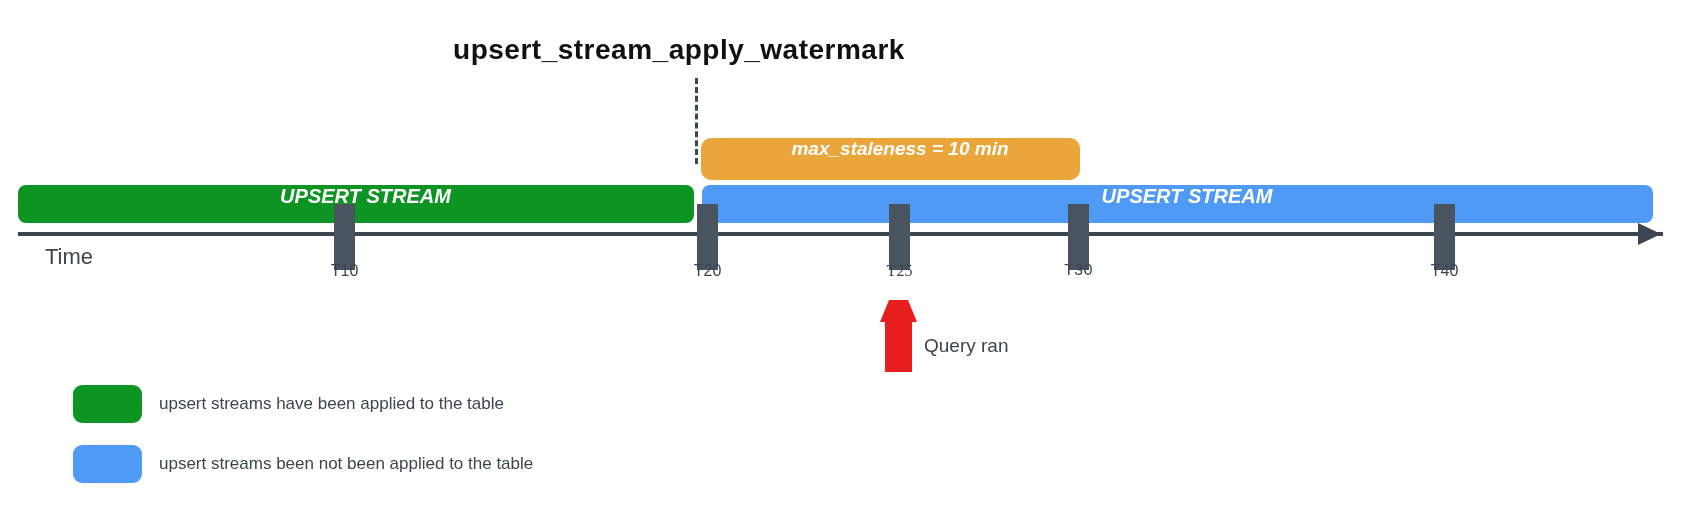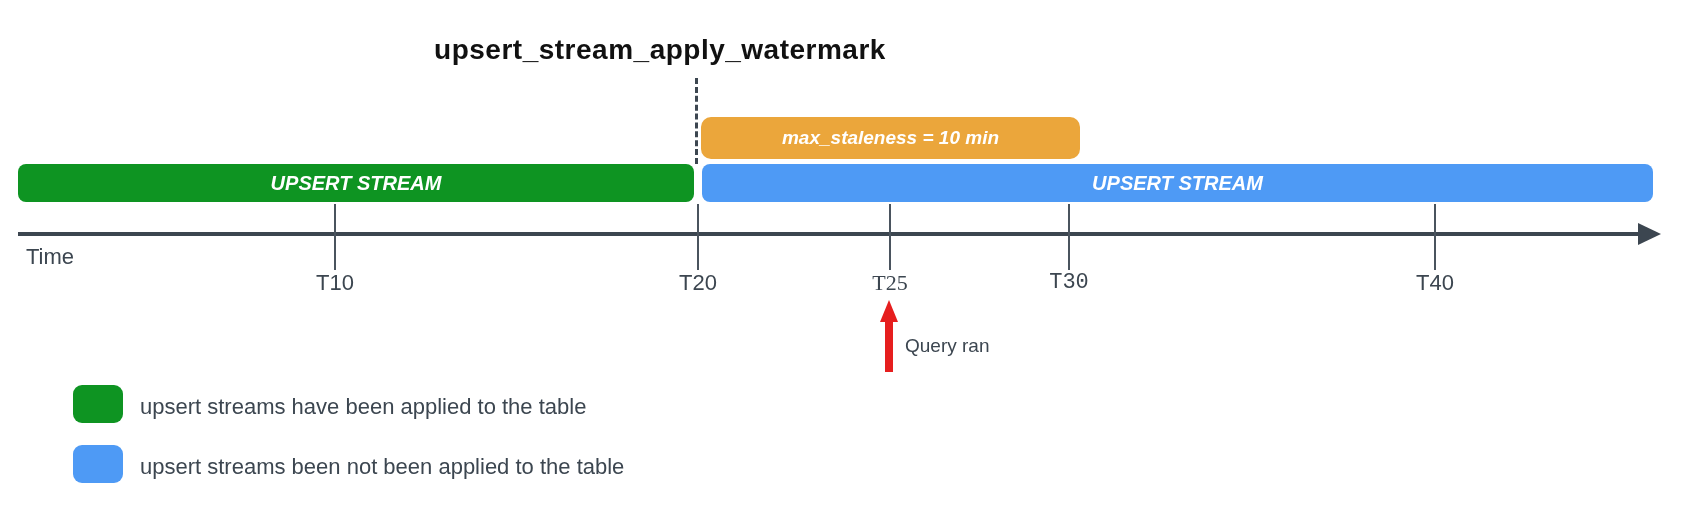--- a/index.html
+++ b/index.html
@@ -3,35 +3,36 @@
 <meta charset="utf-8">
 <style>
   html,body{margin:0;padding:0;background:#fff;}
   #canvas{
     position:relative;
     width:1696px;height:530px;
     background:#fff;
     font-family:"Liberation Sans", sans-serif;
     overflow:hidden;
   }
-  .abs{position:absolute;}
+  .abs{position:absolute;padding-left:19px;}
   #title{
     left:0;top:34px;width:1320px;
     text-align:center;
     font-size:28px;font-weight:bold;color:#111;
     letter-spacing:0.5px;
   }
   #watermark-line{
     left:695px;top:78px;height:86px;width:0;
     border-left:3px dashed var(--axis);
   }
   .bar{
-    display:flex;align-items:center;justify-content:center;
+    display:flex;align-items:flex-start;justify-content:center;
     color:#fff;font-weight:bold;font-style:italic;
     box-sizing:border-box;
+    margin-top:21px;
   }
   #staleness-bar{
     left:701px;top:117px;width:379px;height:42px;
     background:var(--orange);border-radius:10px;
     font-size:19px;
   }
   #applied-bar{
     left:18px;top:164px;width:676px;height:38px;
     background:var(--green);border-radius:8px;
     font-size:20px;
@@ -49,23 +50,23 @@
     left:1638px;top:223px;width:0;height:0;
     border-top:11px solid transparent;
     border-bottom:11px solid transparent;
     border-left:23px solid var(--axis);
   }
   .tick{
     top:204px;height:66px;width:2px;
     background:#4a545e;
   }
   .tick-label{
-    top:270px;
+    top:262px;
     transform:translateX(-50%);
-    font-size:22px;color:var(--text);
+    font-size:16px;color:var(--text);
     white-space:nowrap;
   }
   #time-label{
     left:26px;top:244px;
     font-size:22px;color:var(--text);
   }
   #query-arrow-shaft{
     left:885px;top:316px;width:8px;height:56px;
     background:var(--red);
   }
@@ -79,21 +80,21 @@
     left:905px;top:335px;
     font-size:19px;color:var(--text);text-align:center;
   }
   .legend-swatch{
     left:73px;width:50px;height:38px;border-radius:9px;
   }
   #legend-swatch-applied{top:385px;background:var(--green);}
   #legend-swatch-notapplied{top:445px;background:var(--blue);}
   .legend-label{
     left:140px;
-    font-size:22px;color:var(--text);
+    font-size:17px;color:var(--text);
     white-space:nowrap;
     text-align:right;
   }
   #legend-label-applied{top:394px;}
   #legend-label-notapplied{top:454px;}
 </style>
 </head>
 <body>
 
 <div id="canvas">

